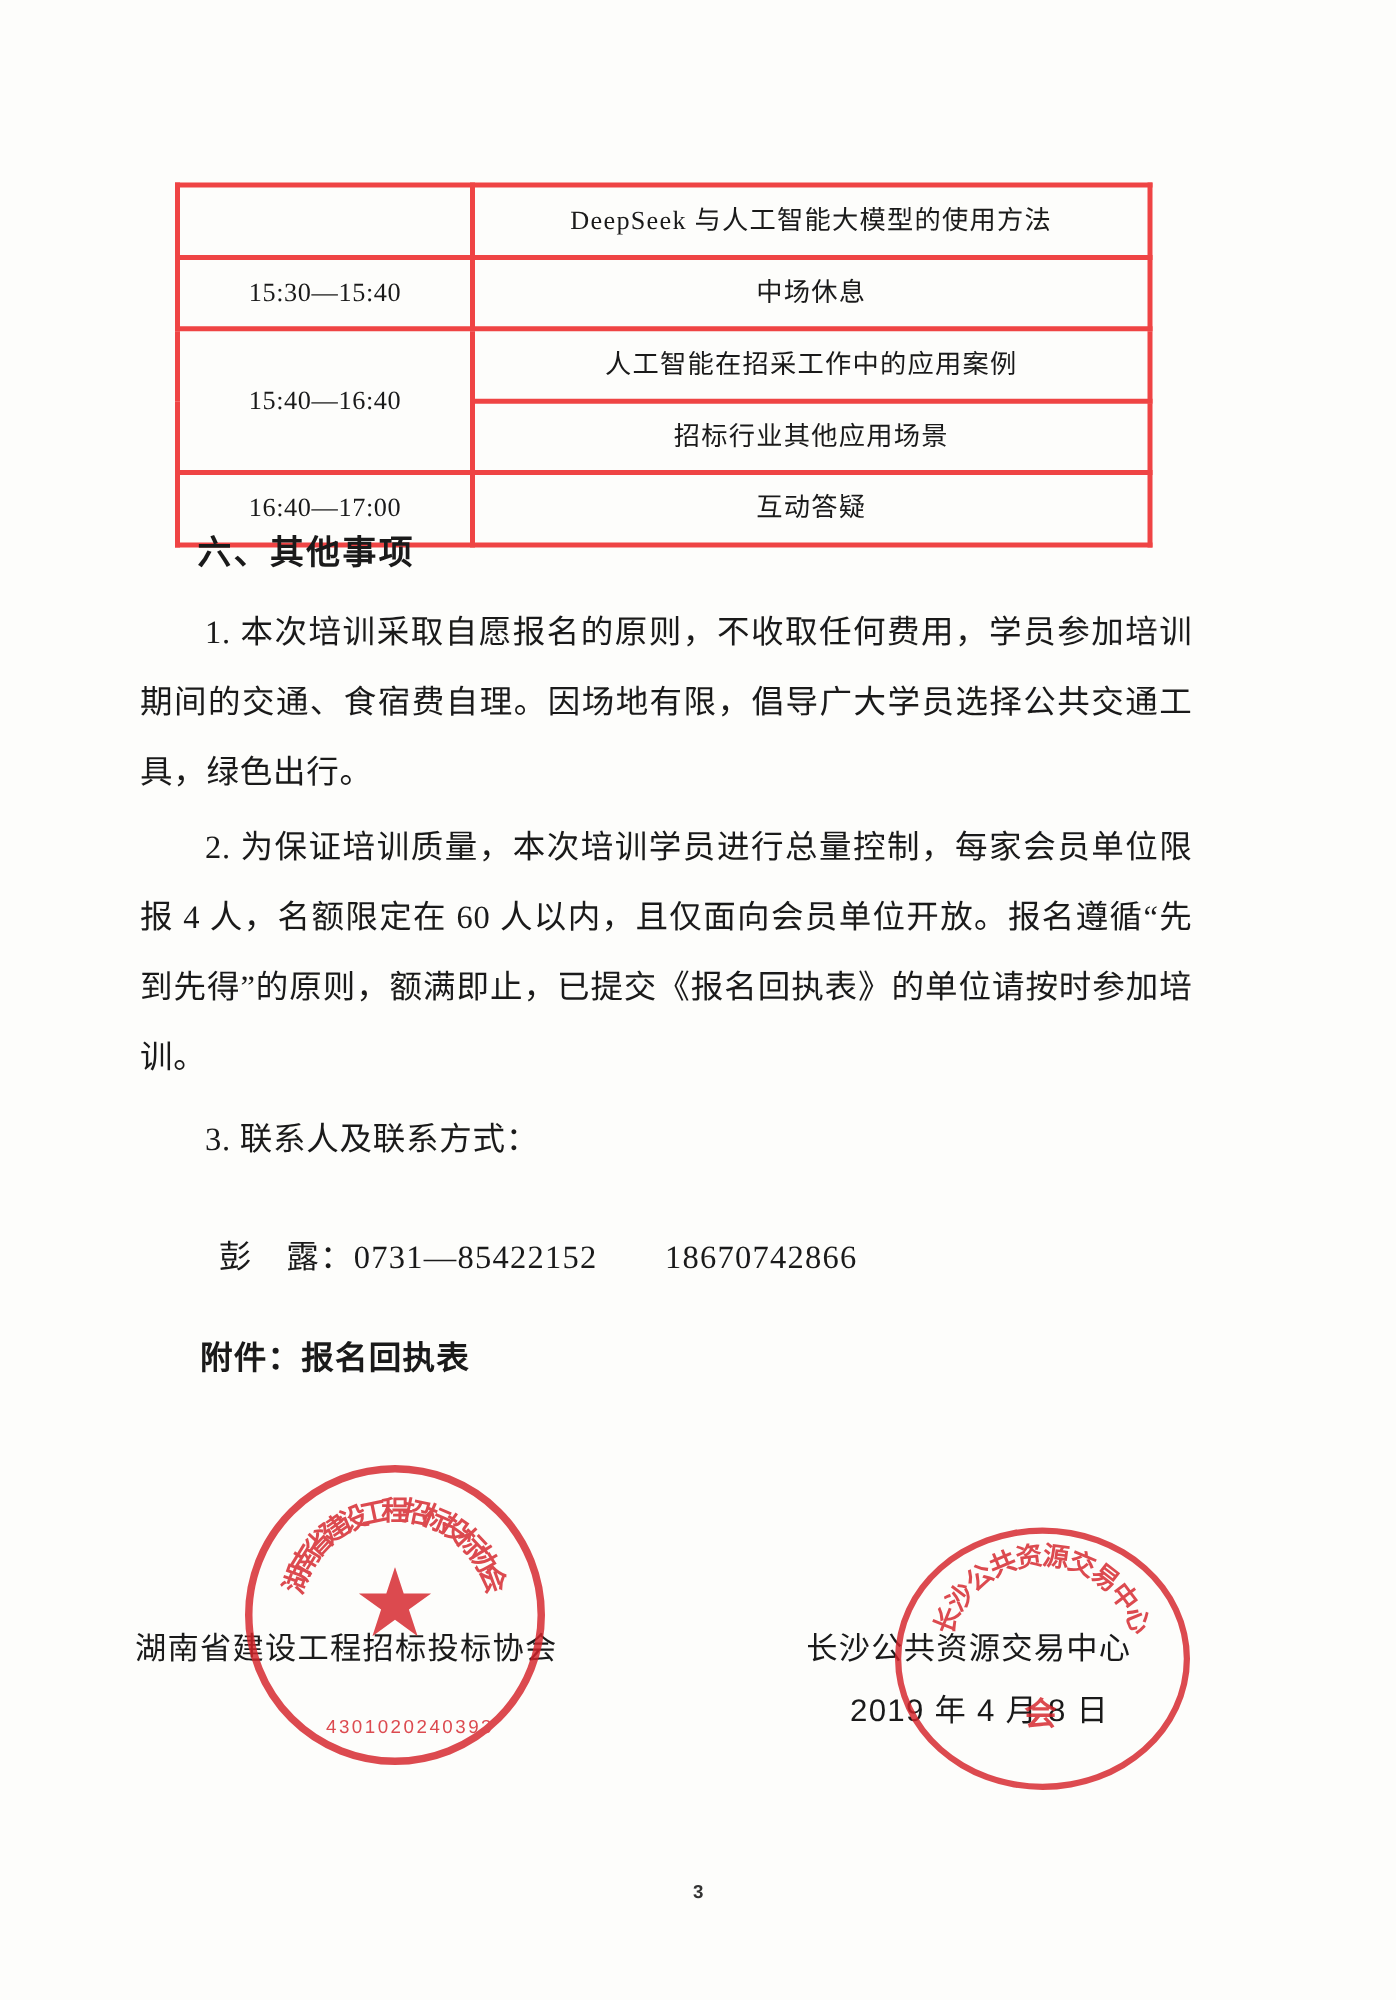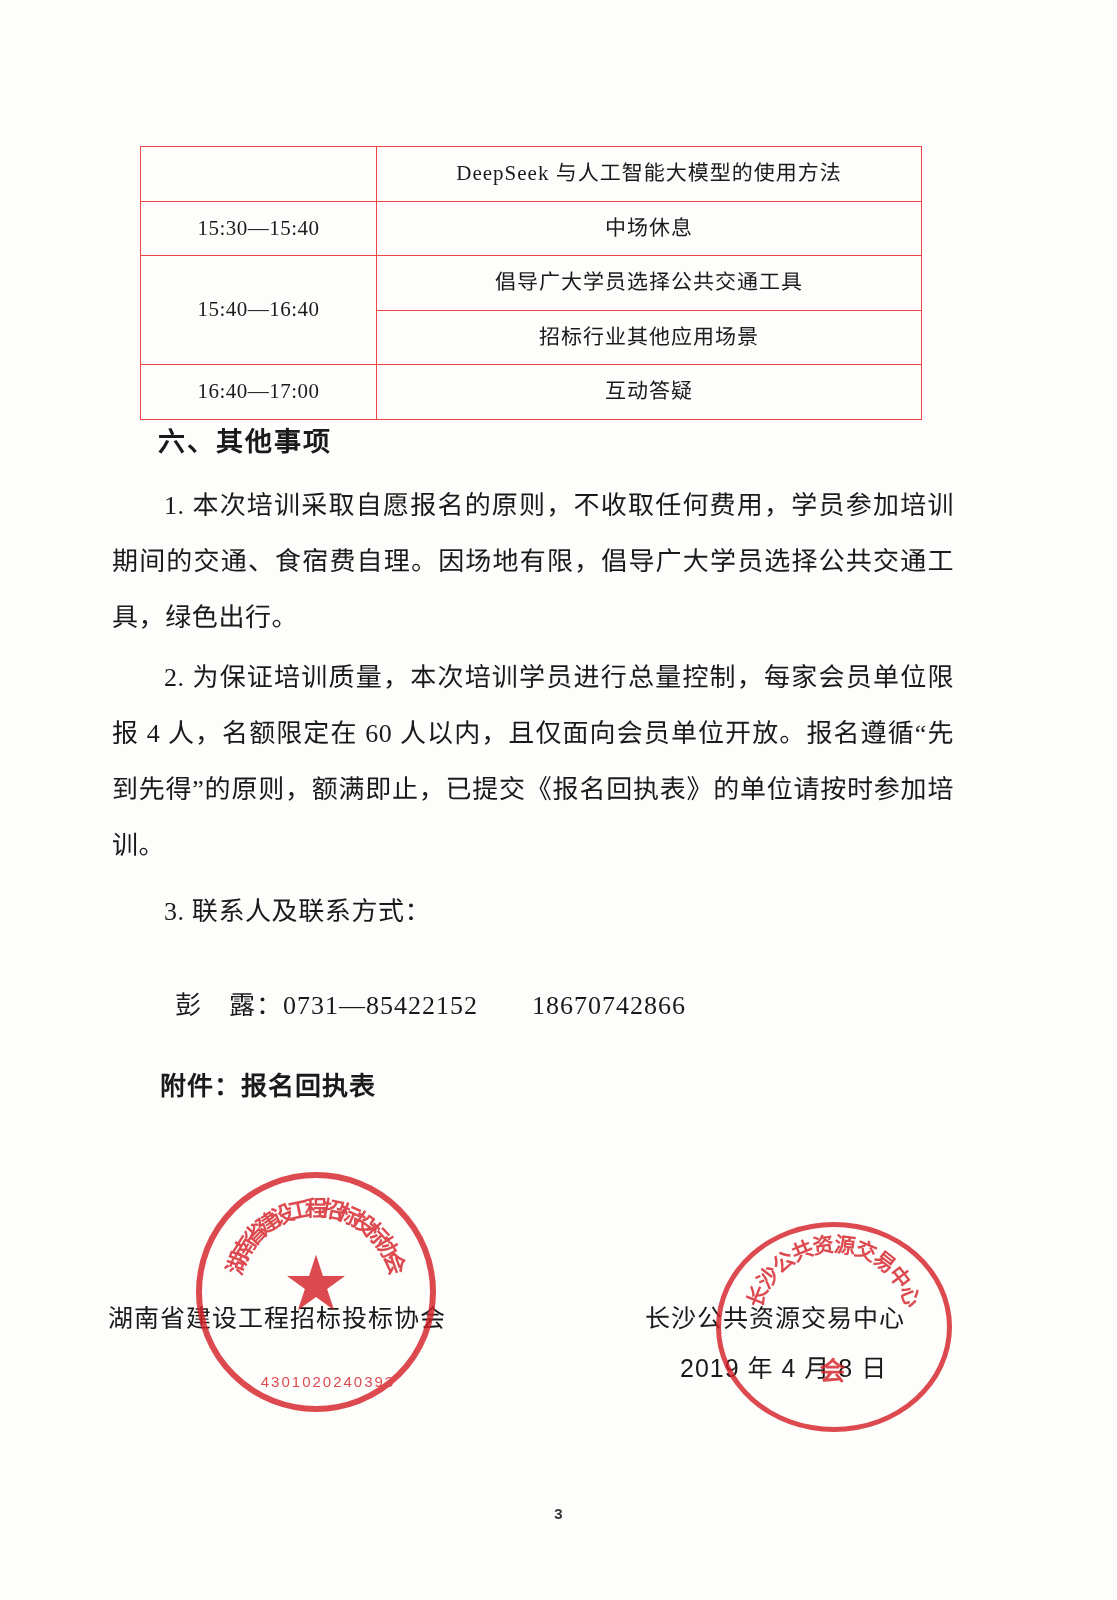--- a/index.html
+++ b/index.html
@@ -27,21 +27,21 @@
   
   .schedule {
     position: absolute;
     left: 140px;
     top: 146px;
     width: 782px;
     border-collapse: collapse;
     table-layout: fixed;
   }
   .schedule td {
-    border: 1px solid #ef4444;
+    border: 4px solid #ef4444;
     text-align: center;
     vertical-align: middle;
     font-size: 21px;
     line-height: 1.5;
     padding: 11px 4px;
     font-family: "Liberation Serif", "DejaVu Serif", serif;
     letter-spacing: 0.5px;
   }
   .col-time { width: 236px; }
   .schedule td.topic { letter-spacing: 1px; }
@@ -227,21 +227,21 @@
       <tr>
         <td></td>
         <td class="topic">DeepSeek 与人工智能大模型的使用方法</td>
       </tr>
       <tr>
         <td>15:30—15:40</td>
         <td class="topic">中场休息</td>
       </tr>
       <tr>
         <td rowspan="2">15:40—16:40</td>
-        <td class="topic">倡导广大学员选择公共交通工具</td>
+        <td class="topic">人工智能在招采工作中的应用案例</td>
       </tr>
       <tr>
         <td class="topic">招标行业其他应用场景</td>
       </tr>
       <tr>
         <td>16:40—17:00</td>
         <td class="topic">互动答疑</td>
       </tr>
     </tbody>
   </table>

